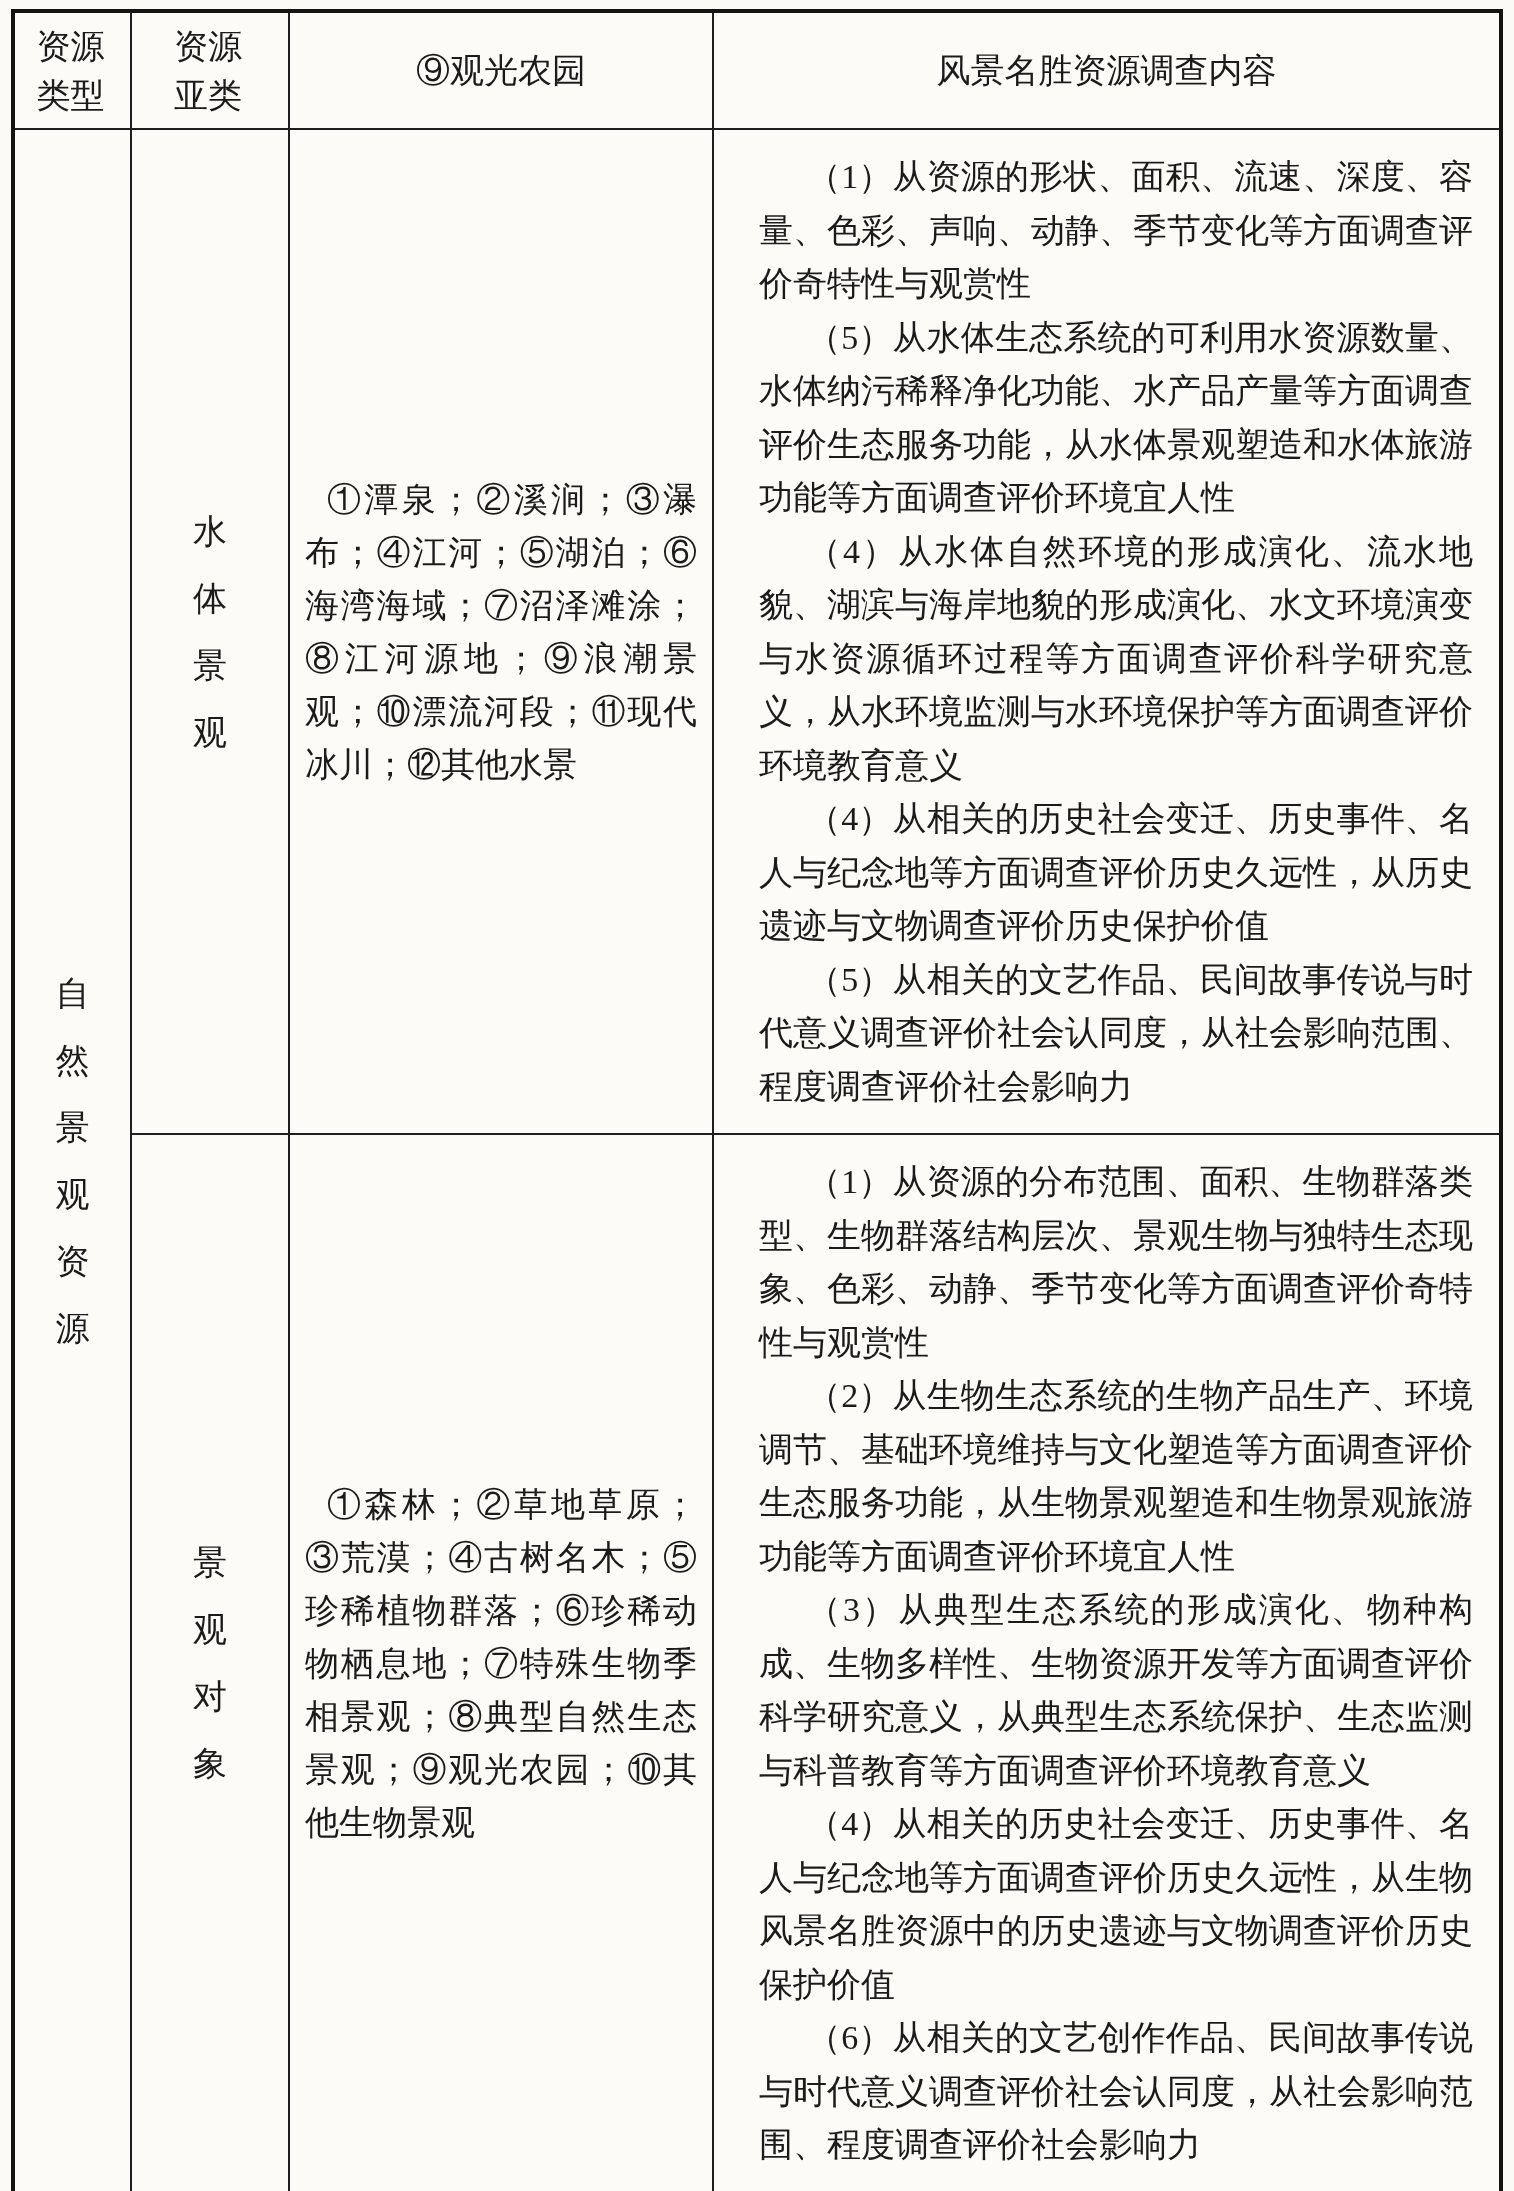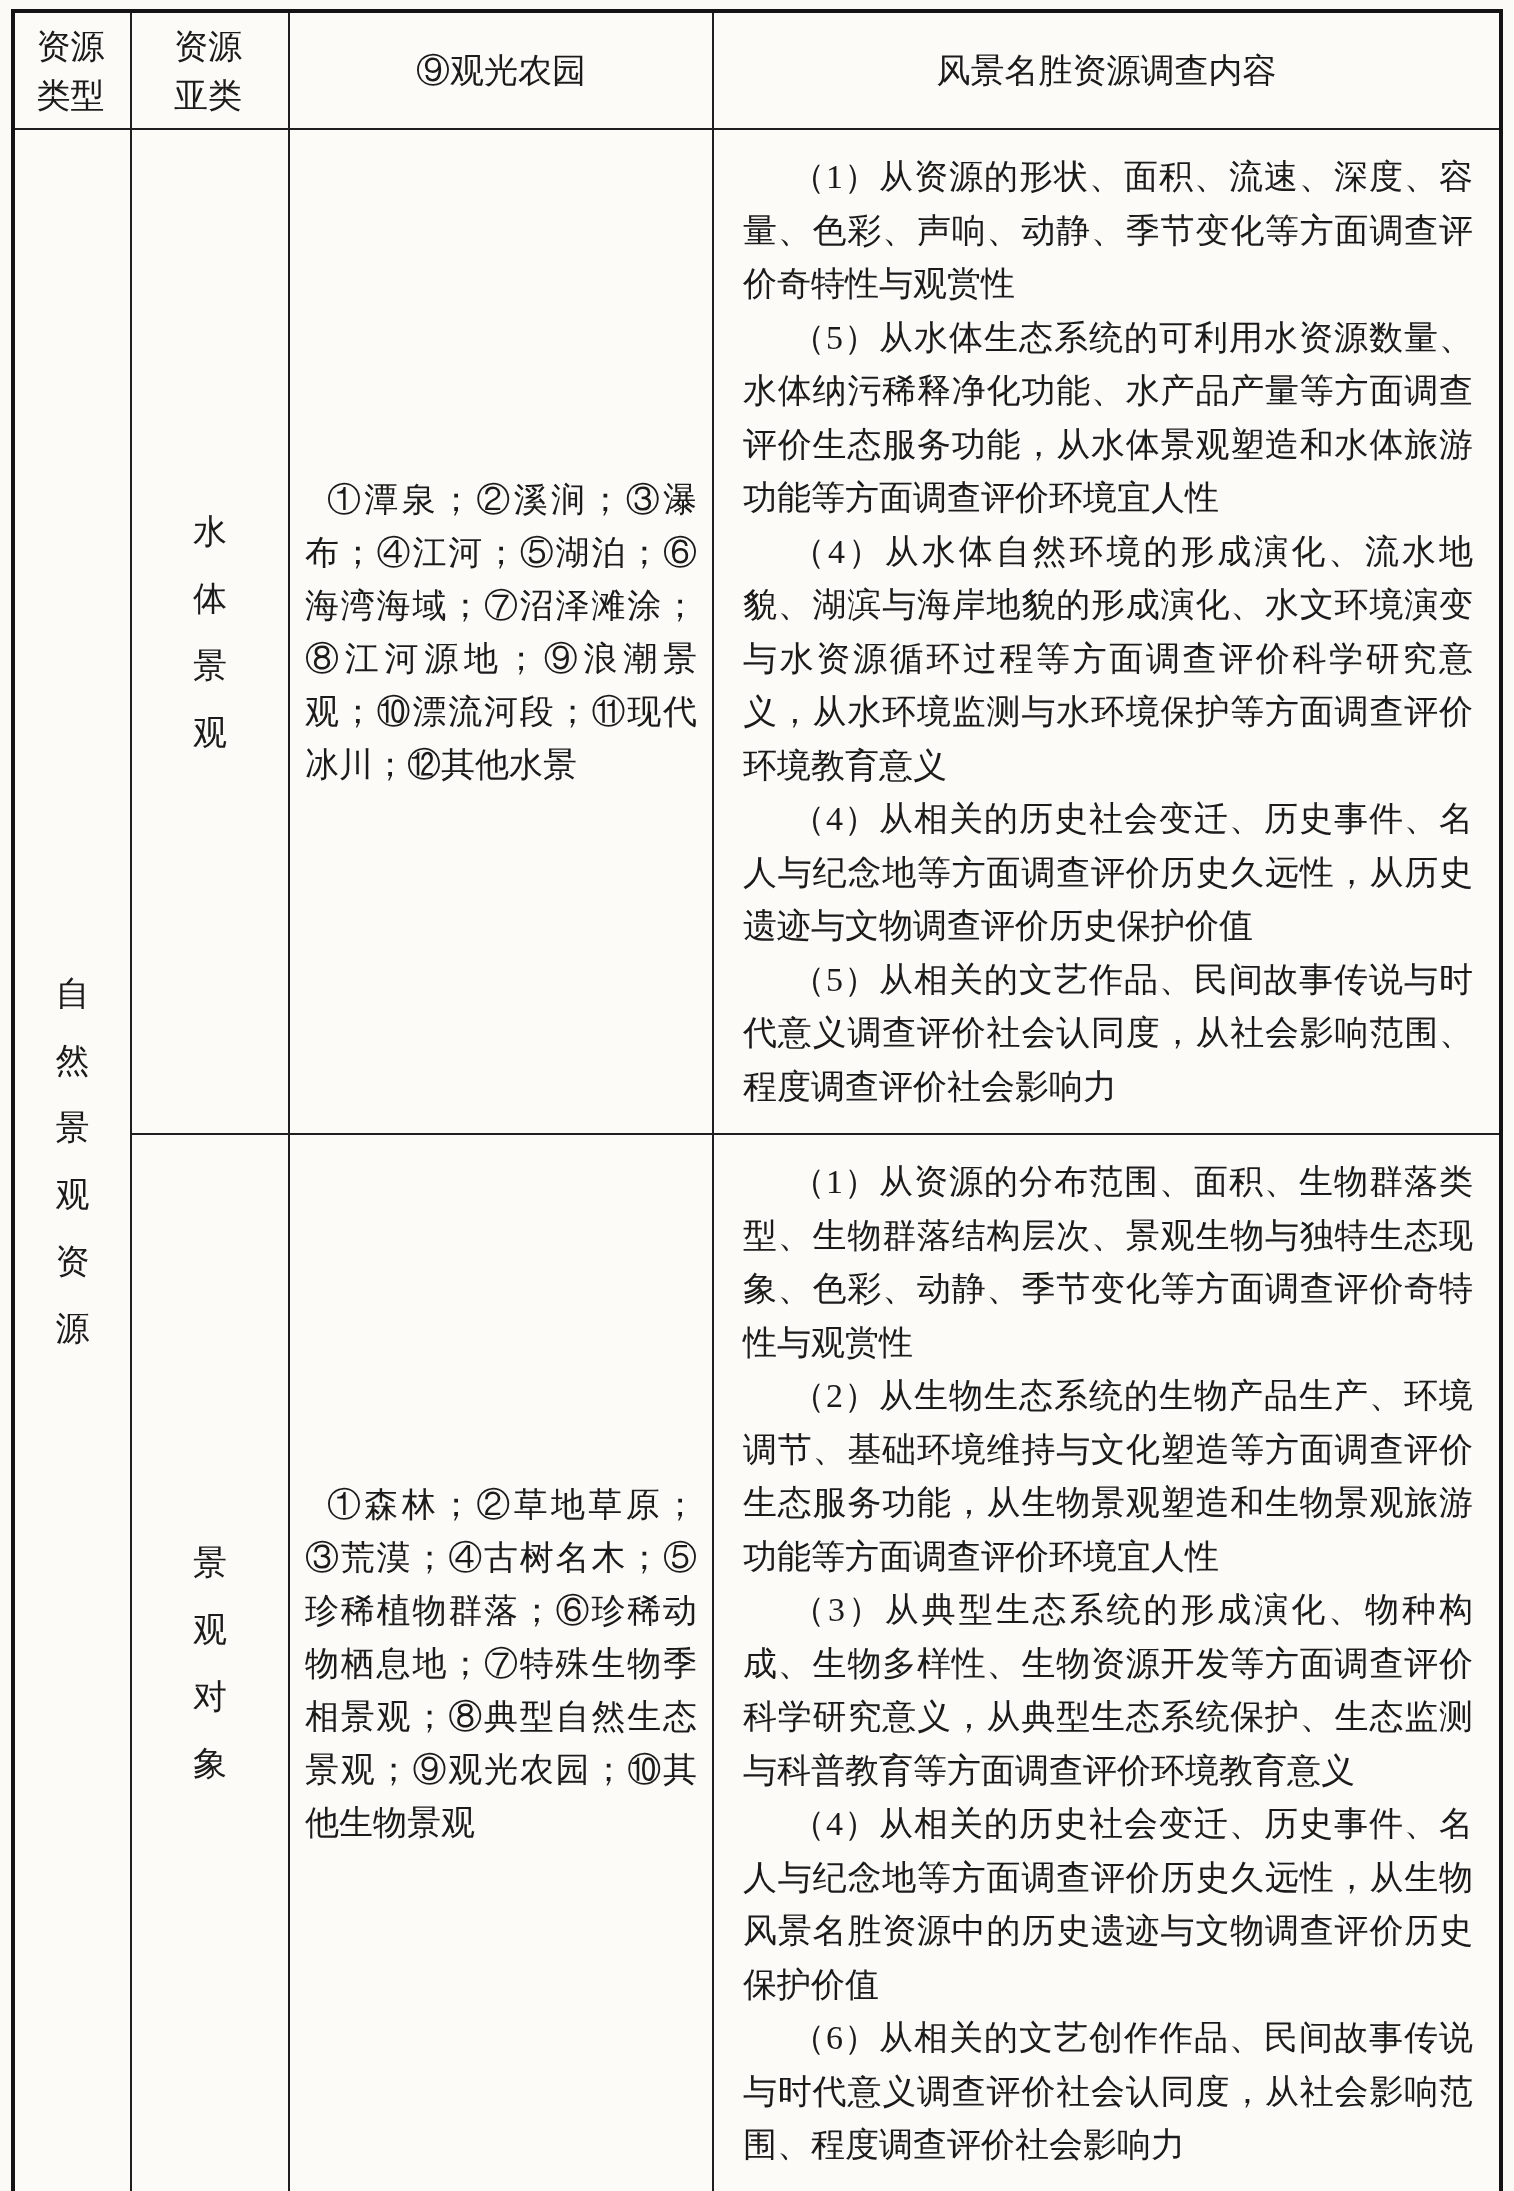--- a/index.html
+++ b/index.html
@@ -67,21 +67,21 @@
     margin: 0;
     font-size: 34px;
     line-height: 53px;
     text-align: justify;
     text-indent: 22px;
     word-break: break-all;
   }
   
   .survey-cell {
     vertical-align: middle;
-    padding: 20px 26px 20px 29px;
+    padding: 20px 26px 20px 45px;
   }
   .survey-cell p {
     margin: 0;
     font-size: 34px;
     line-height: 53.5px;
     text-align: justify;
     text-indent: 48px;
     word-break: break-all;
   }
 </style>

